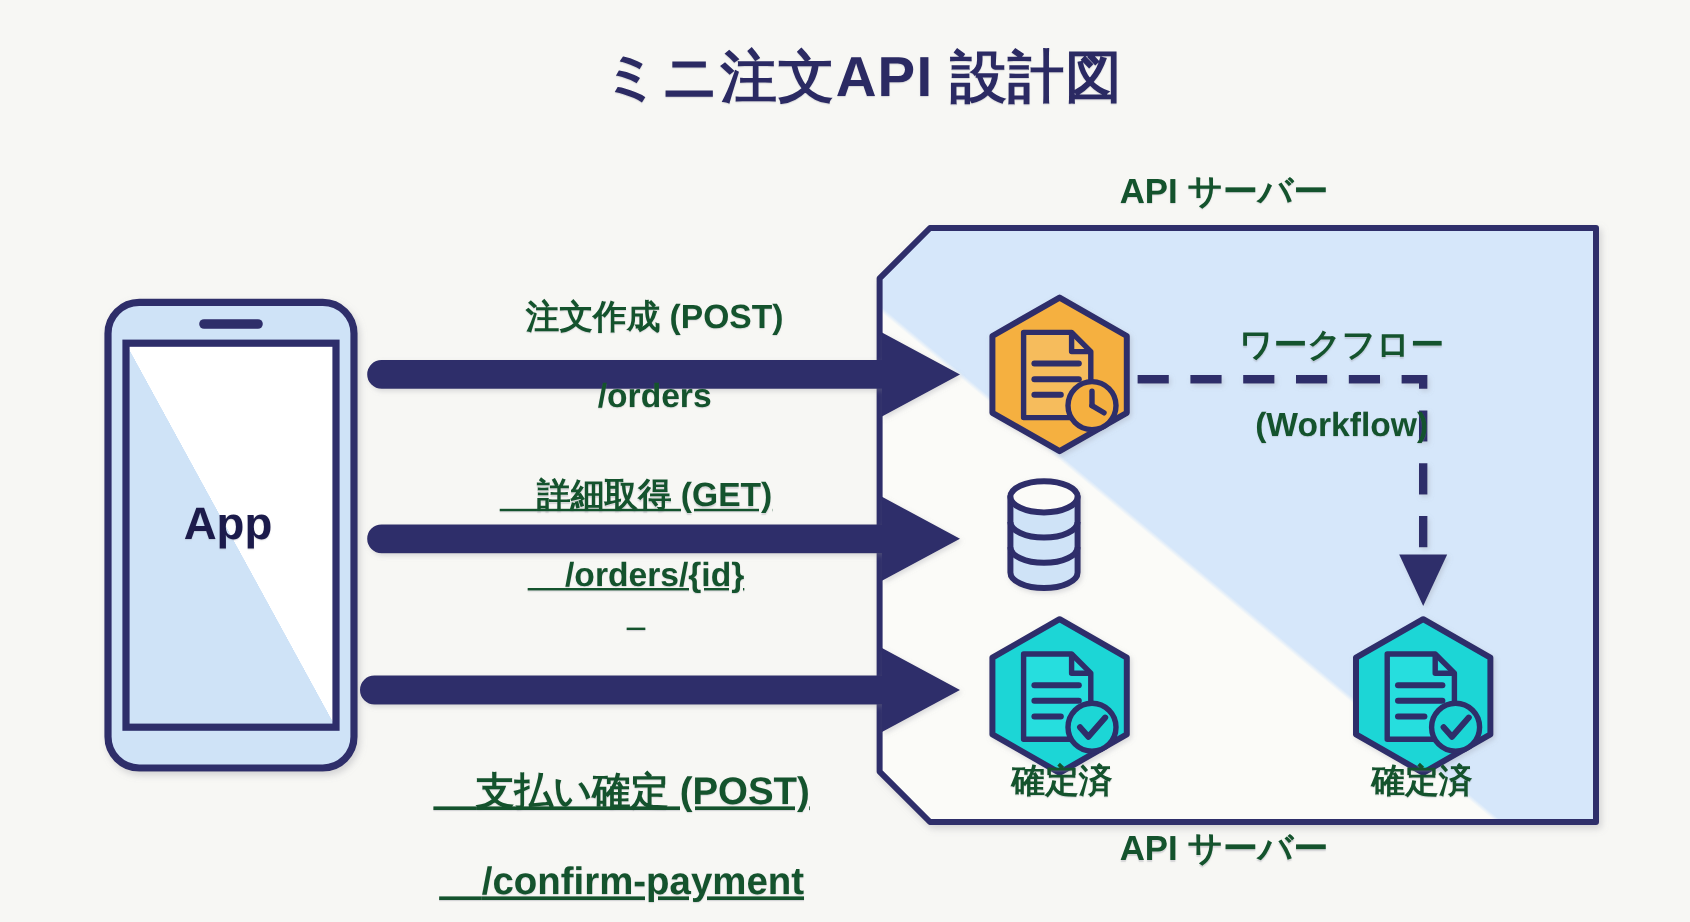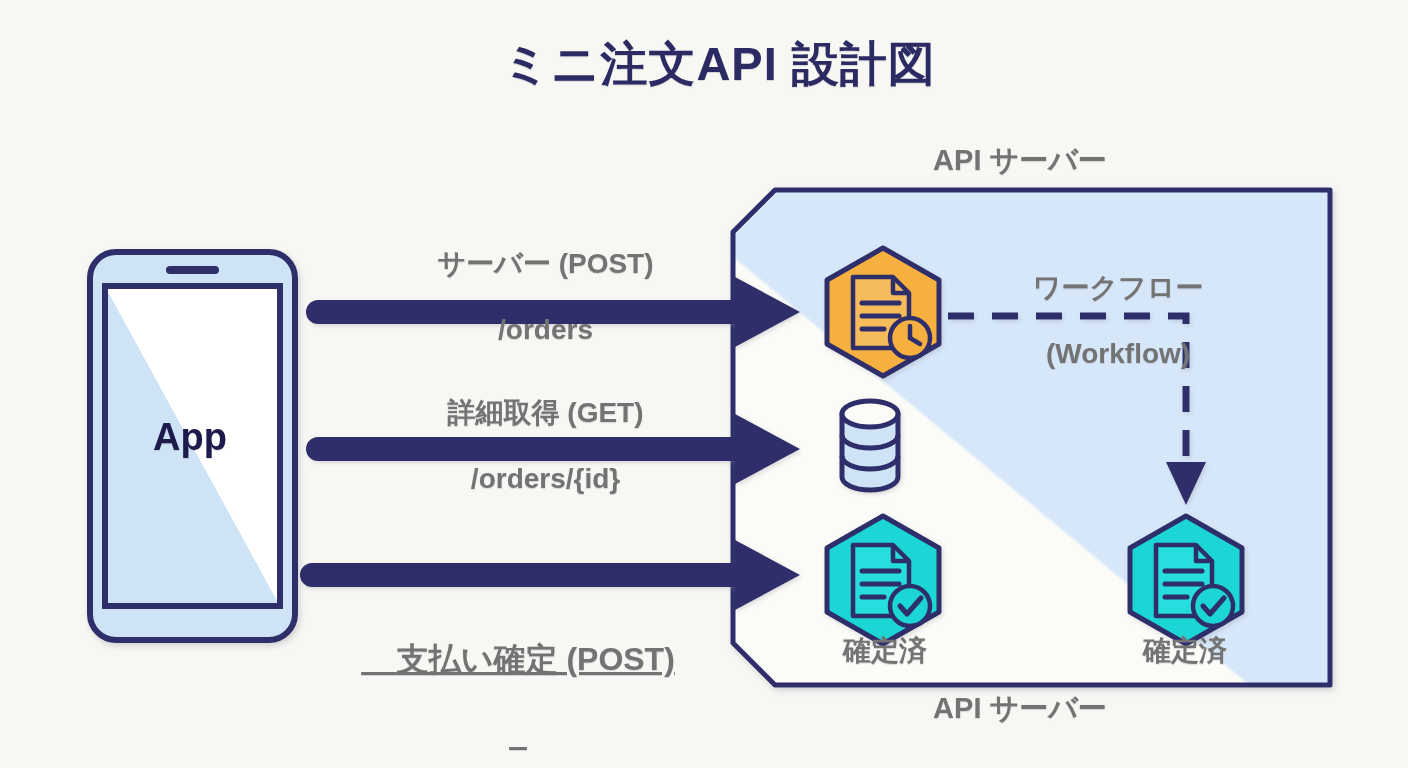--- a/index.html
+++ b/index.html
@@ -8,42 +8,42 @@
     background:#f7f7f4;
     font-family:"Liberation Sans","DejaVu Sans",sans-serif;
     overflow:hidden;
     position:relative;
   }
   #stage{position:absolute;left:0;top:0;width:1408px;height:768px;}
   #svgroot{position:absolute;left:0;top:0;width:1408px;height:768px;}
 
   .lbl{
     position:absolute;
-    color:#737373;
+    color:#14532d;
     font-weight:bold;
     text-align:center;
     line-height:1.18;
     white-space:pre;
     text-shadow:0 1px 1px rgba(150,150,160,.35);
     user-select:none;
   }
   #title{
     left:0;top:36px;width:1408px;
     font-size:47px;
     letter-spacing:1px;
     color:#2b2a63;
     margin-left:15px;
   }
   #mobile-label{left:44px;top:190px;width:294px;font-size:31px;}
   #app-text{left:100px;top:415px;width:180px;font-size:38px;color:#1c1b4b;}
   #api-top-label{left:880px;top:143px;width:280px;font-size:29px;}
   #api-bottom-label{left:880px;top:691px;width:280px;font-size:29px;}
 
   #edge1{left:330px;top:214px;width:400px;font-size:28px;}
-  #edge2{left:330px;top:363px;width:400px;font-size:28px;}
+  #edge2{left:330px;top:363px;width:400px;font-size:28px;text-decoration:underline;}
   #edge3{left:308px;top:603px;width:420px;font-size:32px;text-decoration:underline;}
 
   #pending-label{left:790px;top:212px;width:190px;font-size:28px;}
   #workflow-label{left:995px;top:238px;width:215px;font-size:28px;}
   #confirm1-label{left:795px;top:634px;width:180px;font-size:28px;}
   #confirm2-label{left:1095px;top:634px;width:180px;font-size:28px;}
 </style>
 </head>
 <body>
 
@@ -156,29 +156,30 @@
   </svg>
 
   <div class="lbl" id="title">ミニ注文API 設計図</div>
 
   <div class="lbl" id="app-text">App</div>
 
   <div class="lbl" id="api-top-label">API サーバー</div>
   <div class="lbl" id="api-bottom-label">API サーバー</div>
 
   <div class="lbl" id="edge1">
-    <span>サーバー (POST)</span><br>
+    <span>注文作成 (POST)</span><br>
     <span>/orders</span>
   </div>
   <div class="lbl" id="edge2">
     <span>詳細取得 (GET)</span><br>
     <span>/orders/{id}</span>
   </div>
   <div class="lbl" id="edge3">
     <span>支払い確定 (POST)</span><br>
+    <span>/confirm-payment</span>
   </div>
 
   <div class="lbl" id="workflow-label">
     <span>ワークフロー</span><br>
     <span>(Workflow)</span>
   </div>
   <div class="lbl" id="confirm1-label">確定済</div>
   <div class="lbl" id="confirm2-label">確定済</div>
 
 </div>

